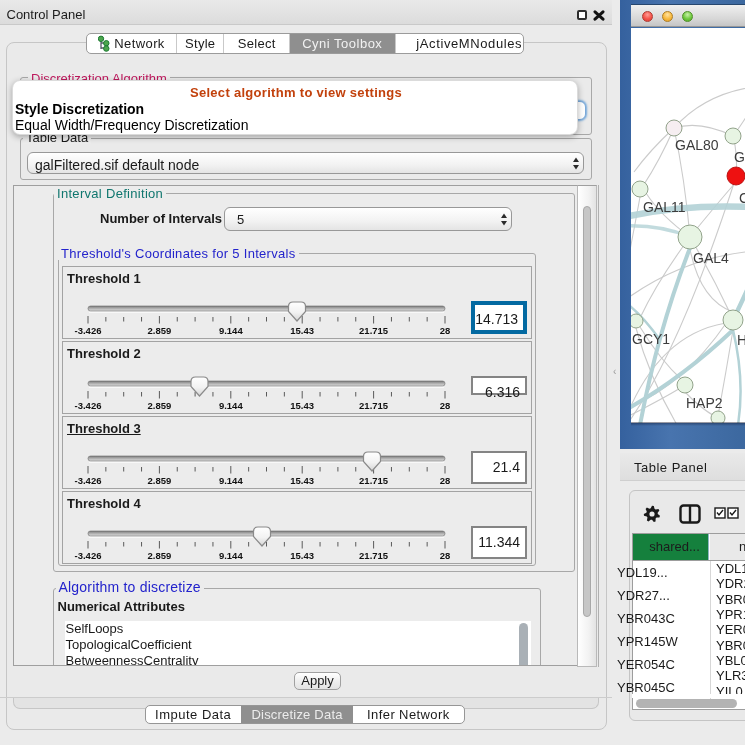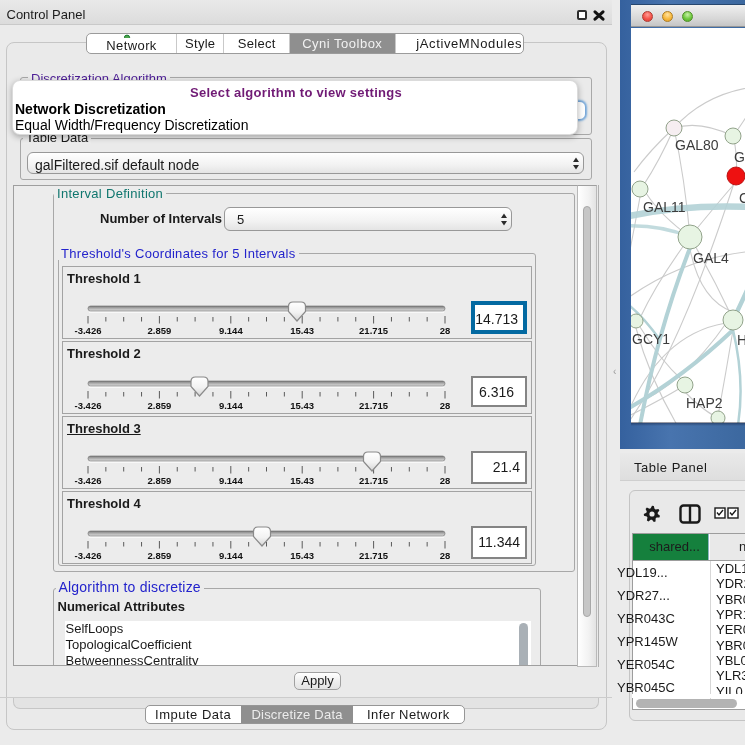--- a/index.html
+++ b/index.html
@@ -31,37 +31,37 @@
   <div class="abs" style="left:0;top:0;width:612px;height:25px;background:linear-gradient(#e9e9e9,#dcdcdc);border-bottom:1px solid #c9c9c9;"></div>
   <div class="abs" style="left:6.5px;top:7px;font-size:13px;color:#1c1c1c;">Control Panel</div>
   <div class="abs" style="left:577px;top:9.5px;width:10px;height:10.5px;border:2px solid #2e2e2e;border-radius:2px;background:#fff;"></div>
   <svg class="abs" style="left:593px;top:10px;" width="12" height="11">
     <path d="M2,1.8 L10,9.2 M10,1.8 L2,9.2" stroke="#111" stroke-width="3" stroke-linecap="round"></path>
   </svg>
 
   <div class="abs" style="left:6px;top:42px;width:601px;height:688px;border:1px solid #c6c6c6;border-radius:8px;background:#eaeaea;"></div>
 
   <div class="abs" style="left:86px;top:33px;width:438px;height:21px;background:#fff;border:1px solid #9b9b9b;border-radius:5px;overflow:hidden;display:flex;">
-    <div style="width:90.5px;height:100%;display:flex;align-items:center;justify-content:center;border-right:1px solid #c9c9c9;letter-spacing:0.4px;flex-direction:column;">
+    <div style="width:90.5px;height:100%;display:flex;align-items:center;justify-content:center;border-right:1px solid #c9c9c9;letter-spacing:0.4px;">
       <svg width="12" height="17" style="margin-right:4px;">
         <path d="M3,4 V14 M3,8 H8 M3,13 H8" fill="none" stroke="#555a66" stroke-width="1.3"></path>
         <circle cx="3" cy="3.8" r="2.7" fill="#4da64d" stroke="#1d7a33" stroke-width="1"></circle>
         <circle cx="8.3" cy="8.2" r="2.7" fill="#4da64d" stroke="#1d7a33" stroke-width="1"></circle>
         <circle cx="8.3" cy="13.6" r="2.7" fill="#4da64d" stroke="#1d7a33" stroke-width="1"></circle>
       </svg>
       <span>Network</span>
     </div>
     <div style="width:47.5px;height:100%;display:flex;align-items:center;justify-content:center;border-right:1px solid #c9c9c9;letter-spacing:0.3px;">Style</div>
     <div style="width:66px;height:100%;display:flex;align-items:center;justify-content:center;border-right:1px solid #c9c9c9;letter-spacing:0.3px;">Select</div>
     <div style="width:105px;height:100%;display:flex;align-items:center;justify-content:center;background:#8f8f8f;color:#f2f2f2;letter-spacing:0.5px;">Cyni Toolbox</div>
     <div style="width:129px;height:100%;display:flex;align-items:center;justify-content:center;border-left:1px solid #c9c9c9;letter-spacing:0.6px;padding-left:20px;">jActiveMNodules</div>
   </div>
 
   <div class="abs" style="left:20px;top:77px;width:572px;height:58px;border:1px solid #a8a8a8;border-radius:3px;"></div>
-  <div class="abs" style="left:28px;top:72px;color:#4c1d95;background:#ececec;padding:0 3px;line-height:13px;">Discretization Algorithm</div>
+  <div class="abs" style="left:28px;top:72px;color:#be185d;background:#ececec;padding:0 3px;line-height:13px;">Discretization Algorithm</div>
 
   <div class="abs" style="left:550px;top:101px;width:36px;height:19px;border-radius:6px;background:#fff;border:1px solid #7aa8d8;box-shadow:0 0 2px 1px #74a9dc;"></div>
 
   <div class="abs" style="left:20px;top:138px;width:572px;height:42px;border:1px solid #a8a8a8;border-radius:3px;"></div>
   <div class="grouptitle" style="left:23px;top:131px;">Table Data</div>
   <div class="abs" style="left:27px;top:152px;width:557px;height:22px;border:1px solid #989898;border-radius:6px;background:linear-gradient(#ffffff,#f2f2f2 60%,#e4e4e4);"></div>
   <div class="abs" style="left:35px;top:156.5px;font-size:14px;">galFiltered.sif default node</div>
   <svg class="abs" style="left:571px;top:156px;" width="10" height="15">
     <path d="M5,1.5 L8,6 H2 Z" fill="#2a2a2a"></path>
     <path d="M5,13.5 L8,9 H2 Z" fill="#2a2a2a"></path>
@@ -106,21 +106,21 @@
           <rect x="26" y="44.8" width="355" height="1.1" rx="0.5" fill="#f8f8f8"></rect>
     <path d="M25.00,49 V56.5 M42.85,50 V54.5 M60.70,50 V54.5 M78.55,50 V54.5 M96.40,49 V56.5 M114.25,50 V54.5 M132.10,50 V54.5 M149.95,50 V54.5 M167.80,49 V56.5 M185.65,50 V54.5 M203.50,50 V54.5 M221.35,50 V54.5 M239.20,49 V56.5 M257.05,50 V54.5 M274.90,50 V54.5 M292.75,50 V54.5 M310.60,49 V56.5 M328.45,50 V54.5 M346.30,50 V54.5 M364.15,50 V54.5 M382.00,49 V56.5" stroke="#5a5a5a" stroke-width="1"></path>
     <text x="25.0" y="67" text-anchor="middle" font-size="9.5" font-weight="bold" fill="#111">-3.426</text>
     <text x="96.4" y="67" text-anchor="middle" font-size="9.5" font-weight="bold" fill="#111">2.859</text>
     <text x="167.8" y="67" text-anchor="middle" font-size="9.5" font-weight="bold" fill="#111">9.144</text>
     <text x="239.2" y="67" text-anchor="middle" font-size="9.5" font-weight="bold" fill="#111">15.43</text>
     <text x="310.6" y="67" text-anchor="middle" font-size="9.5" font-weight="bold" fill="#111">21.715</text>
     <text x="382.0" y="67" text-anchor="middle" font-size="9.5" font-weight="bold" fill="#111">28</text>
     <path d="M128.0,39.5 Q128.0,35 132.5,35 L140.5,35 Q145.0,35 145.0,39.5 L145.0,44.5 L136.5,54 L128.0,44.5 Z" fill="url(#thg)" stroke="#8a8a8a" stroke-width="1.2"></path>
     </svg>
-    <div style="position:absolute;left:408px;top:34px;width:56px;height:31px;background:#fff;border:2px solid #848484;font-size:14px;text-align:center;line-height:29px;padding-right:5px;">6.316</div>
+    <div style="position:absolute;left:408px;top:34px;width:56px;height:19px;background:#fff;border:2px solid #848484;font-size:14px;text-align:right;line-height:29px;padding-right:5px;">6.316</div>
     </div>
     <div class="abs" style="left:48px;top:230px;width:470px;height:73px;border:1px solid #a3a3a3;background:#ececec;">
     <div style="position:absolute;left:4px;top:4px;font-weight:bold;text-decoration:underline;">Threshold 3</div>
     <svg style="position:absolute;left:0;top:0;" width="470" height="73">
     <rect x="25" y="39" width="357" height="5" rx="2.5" fill="url(#gg)" stroke="#7d7d7d" stroke-width="0.7"></rect>
           <rect x="26" y="44.8" width="355" height="1.1" rx="0.5" fill="#f8f8f8"></rect>
     <path d="M25.00,49 V56.5 M42.85,50 V54.5 M60.70,50 V54.5 M78.55,50 V54.5 M96.40,49 V56.5 M114.25,50 V54.5 M132.10,50 V54.5 M149.95,50 V54.5 M167.80,49 V56.5 M185.65,50 V54.5 M203.50,50 V54.5 M221.35,50 V54.5 M239.20,49 V56.5 M257.05,50 V54.5 M274.90,50 V54.5 M292.75,50 V54.5 M310.60,49 V56.5 M328.45,50 V54.5 M346.30,50 V54.5 M364.15,50 V54.5 M382.00,49 V56.5" stroke="#5a5a5a" stroke-width="1"></path>
     <text x="25.0" y="67" text-anchor="middle" font-size="9.5" font-weight="bold" fill="#111">-3.426</text>
     <text x="96.4" y="67" text-anchor="middle" font-size="9.5" font-weight="bold" fill="#111">2.859</text>
     <text x="167.8" y="67" text-anchor="middle" font-size="9.5" font-weight="bold" fill="#111">9.144</text>
@@ -265,17 +265,17 @@
     <div style="position:absolute;left:77px;top:0;width:40px;height:26px;background:#e9e9e9;line-height:26px;padding-left:29px;color:#1c1c1c;">n</div>
     <div style="position:absolute;left:0;top:26px;width:113px;border-top:1px solid #9d9d9d;"></div>
     <div style="position:absolute;left:77px;top:27px;width:1px;height:140px;background:#d7d7d7;"></div>
   </div>
   <div class="abs" style="left:617px;top:561px;width:70px;line-height:23px;height:136px;overflow:hidden;">YDL19...<br>YDR27...<br>YBR043C<br>YPR145W<br>YER054C<br>YBR045C<br>YBL079W<br>YLR345W<br>YIL052C</div>
   <div class="abs" style="left:716px;top:561px;width:33px;line-height:15.35px;height:136px;overflow:hidden;white-space:nowrap;">YDL1<br>YDR2<br>YBR0<br>YPR1<br>YER0<br>YBR0<br>YBL0<br>YLR3<br>YIL0</div>
   <div class="abs" style="left:632px;top:694px;width:113px;height:4px;background:#fff;"></div>
   <div class="abs" style="left:636px;top:699px;width:101px;height:9px;background:#b3b3b3;border-radius:5px;"></div>
 
   <div class="abs" style="left:12px;top:80px;width:566px;height:55px;background:#fff;border-radius:8px;border:1px solid rgba(0,0,0,0.14);box-shadow:0 2px 6px rgba(0,0,0,0.3);z-index:50;"></div>
-  <div class="abs" style="left:0;top:85px;width:592px;text-align:center;color:#701a75;font-weight:bold;letter-spacing:0.3px;z-index:51;">Select algorithm to view settings</div>
-  <div class="abs" style="left:15px;top:100.5px;font-weight:bold;color:#000;font-size:14px;z-index:51;">Network Discretization</div>
+  <div class="abs" style="left:0;top:85px;width:592px;text-align:center;color:#c2410c;font-weight:bold;letter-spacing:0.3px;z-index:51;">Select algorithm to view settings</div>
+  <div class="abs" style="left:15px;top:100.5px;font-weight:bold;color:#000;font-size:14px;z-index:51;">Style Discretization</div>
   <div class="abs" style="left:15px;top:117px;color:#000;font-size:14px;z-index:51;">Equal Width/Frequency Discretization</div>
 
 </div>
 
 </body></html>

